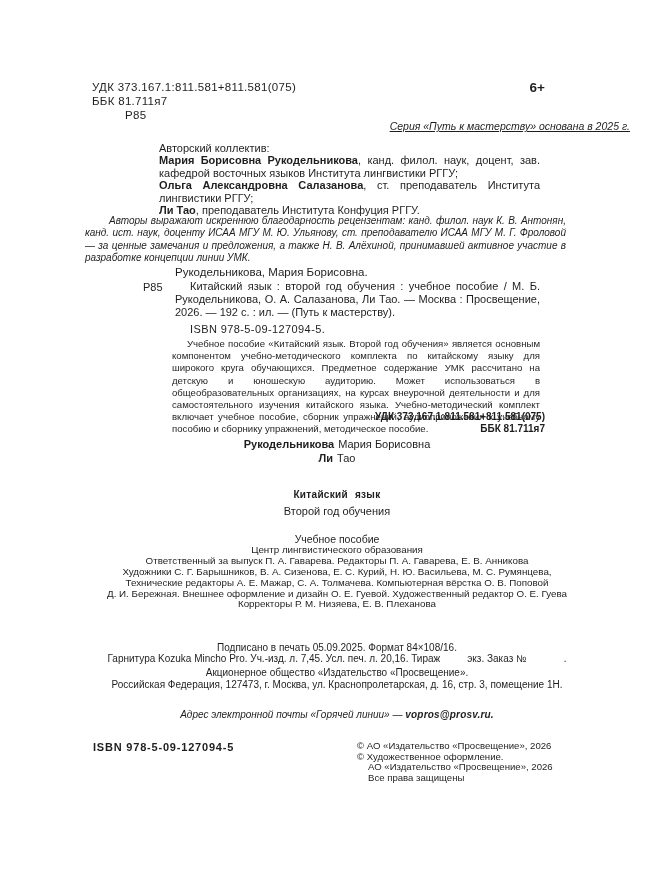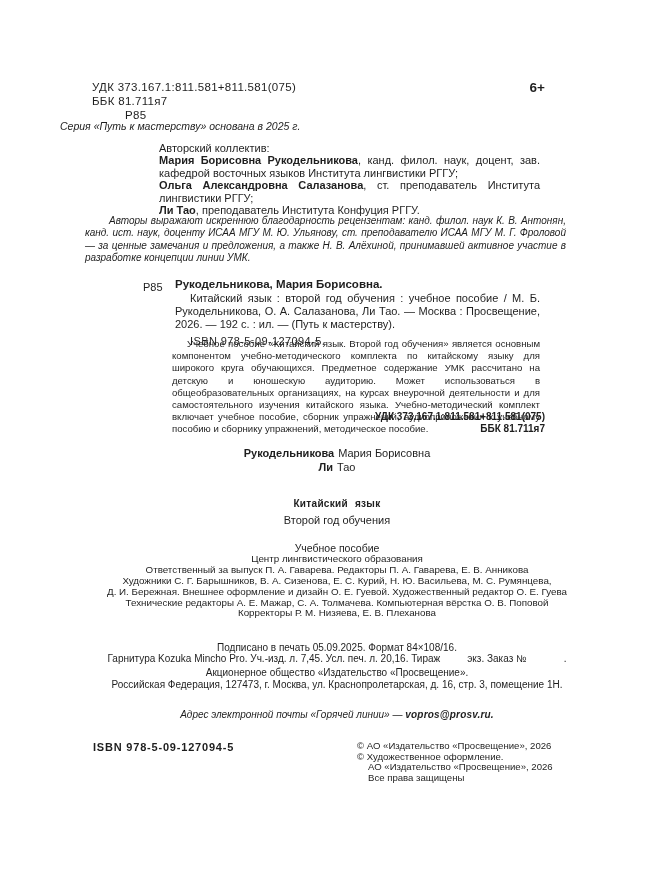--- a/index.html
+++ b/index.html
@@ -7,38 +7,38 @@
     position:relative;width:650px;height:869px;background:#ffffff;
     font-family:"Liberation Sans","DejaVu Sans",sans-serif;
     color:#1e1e1e;overflow:hidden;
     -webkit-font-smoothing:antialiased;
   }
   .abs{position:absolute;}
   
   .top-codes{left:92px;top:80px;font-size:11.5px;line-height:14px;letter-spacing:.3px;}
   .top-codes .indent{padding-left:33px;}
   .age-badge{right:105px;top:80px;font-size:13.5px;font-weight:bold;}
-  .series-note{left:60px;right:36px;top:120px;text-align:left;font-style:italic;font-size:10.5px;}
+  .series-note{left:60px;right:20px;top:120px;text-align:right;font-style:italic;font-size:10.5px;text-decoration:underline;}
   
   .authors{left:147px;right:110px;top:142px;font-size:11px;line-height:12.4px;text-align:justify;margin-left:12px;}
   .authors p{margin:0;}
   .ack{left:85px;right:84px;top:215px;font-size:10px;line-height:12.4px;font-style:italic;text-align:justify;text-indent:24px;}
   
   .catalog{left:175px;right:110px;top:266px;font-size:11px;line-height:13px;}
-  .catalog .head{font-weight:bold;font-size:11.5px;margin:12px 0 1px 0;}
+  .catalog .head{font-weight:normal;font-size:11.5px;margin:0 0 1px 0;}
   .catalog .desc{margin:0;text-align:justify;text-indent:15px;line-height:13px;}
   .catalog .p85{position:absolute;left:-32px;top:15px;}
   .catalog .isbn{margin:4px 0 0 0;text-indent:15px;letter-spacing:.4px;}
   .annotation{left:172px;right:110px;top:338px;font-size:9.6px;line-height:12.2px;text-align:justify;text-indent:15px;}
   .udk-right{right:105px;top:411px;text-align:right;font-weight:bold;font-size:10px;line-height:12px;}
   
   .edition{left:60px;right:36px;top:438px;text-align:center;}
   .ed-type{font-size:11px;letter-spacing:3.2px;word-spacing:10px;}
   .ed-series{font-style:italic;font-size:10.5px;margin-top:5px;}
-  .ed-authors{margin-top:9px;font-size:11px;line-height:13.5px;}
+  .ed-authors{font-size:11px;line-height:13.5px;}
   .ed-authors .giv{margin-left:4px;}
   .ed-title{margin-top:24px;font-size:10px;font-weight:bold;word-spacing:4px;letter-spacing:.3px;}
   .ed-sub{margin-top:5px;font-size:11px;}
   .ed-kind{margin-top:16px;font-size:10.5px;}
   .ed-center{margin-top:0;font-size:9.8px;line-height:10.8px;}
   .credits{font-size:9.8px;line-height:10.9px;}
   
   .printinfo{left:60px;right:36px;top:642px;text-align:center;font-size:10px;line-height:11.2px;}
   .printinfo .gap1{margin-left:27px;}
   .printinfo .gap2{margin-left:37px;}
@@ -93,22 +93,22 @@
       <div><b>Рукодельникова</b><span class="giv">Мария Борисовна</span></div>
       <div><b>Ли</b><span class="giv">Тао</span></div>
     </div>
     <div class="ed-title">Китайский язык</div>
     <div class="ed-sub">Второй год обучения</div>
     <div class="ed-kind">Учебное пособие</div>
     <div class="ed-center">Центр лингвистического образования</div>
     <div class="credits">
       <div>Ответственный за выпуск П. А. Гаварева. Редакторы П. А. Гаварева, Е. В. Анникова</div>
       <div>Художники С. Г. Барышников, В. А. Сизенова, Е. С. Курий, Н. Ю. Васильева, М. С. Румянцева,</div>
+      <div>Технические редакторы А. Е. Мажар, С. А. Толмачева. Компьютерная вёрстка О. В. Поповой</div>
       <div>Д. И. Бережная. Внешнее оформление и дизайн О. Е. Гуевой. Художественный редактор О. Е. Гуева</div>
-      <div>Технические редакторы А. Е. Мажар, С. А. Толмачева. Компьютерная вёрстка О. В. Поповой</div>
       <div>Корректоры Р. М. Низяева, Е. В. Плеханова</div>
     </div>
   </div>
 
   <div class="abs printinfo">
     <div>Подписано в печать 05.09.2025. Формат 84×108/16.</div>
     <div>
       <span>Гарнитура Kozuka Mincho Pro. Уч.-изд. л. 7,45. Усл. печ. л. 20,16. Тираж</span><span class="gap1">экз. Заказ №</span><span class="gap2">.</span>
     </div>
     <div class="grp">Акционерное общество «Издательство «Просвещение».</div>

